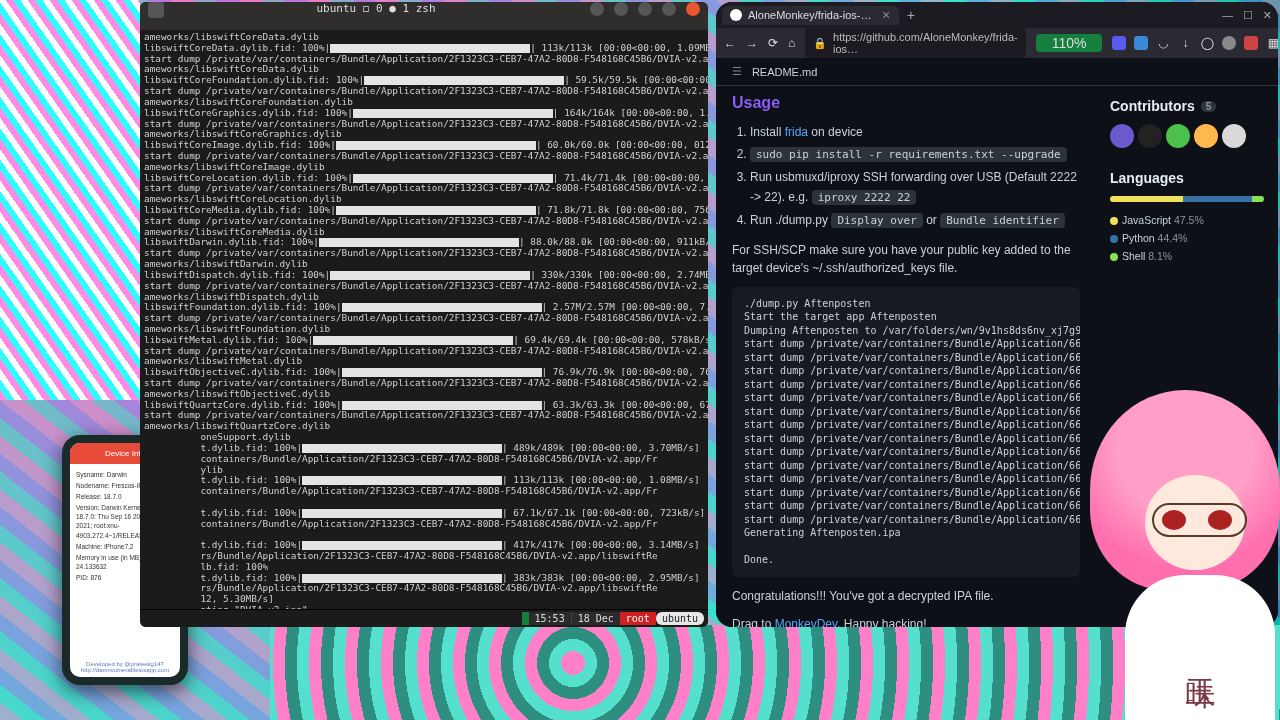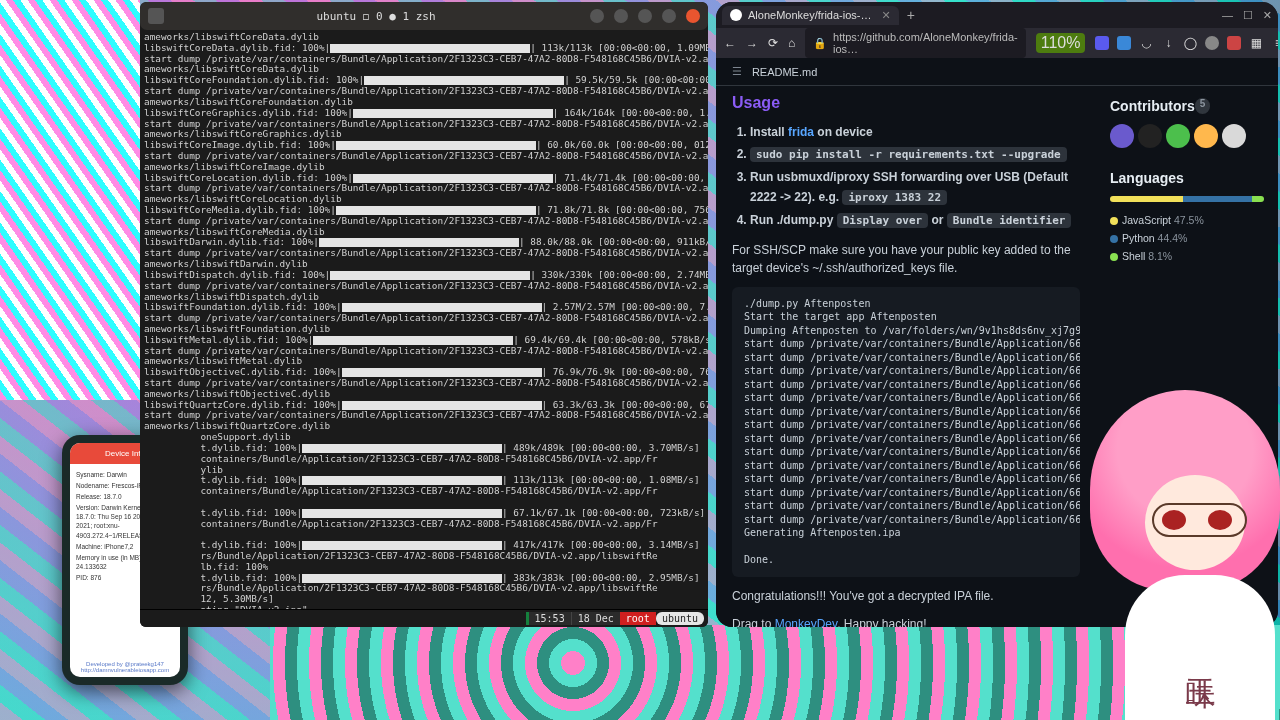--- a/index.html
+++ b/index.html
@@ -41,38 +41,38 @@
 .phone-body div { margin-bottom: 2px; }
 .phone-foot { text-align: center; font-size: 6px; color: #5a7ac8; padding: 4px; }
 
 .term {
   position: absolute; top: 2px; left: 140px; width: 568px; height: 625px;
   background: #1b1b1b; border-radius: 6px; overflow: hidden;
   display: flex; flex-direction: column;
   font-family: "DejaVu Sans Mono", monospace; color: #ccc;
 }
 .term-titlebar {
-  height: 28px; background: #302e2c; display: flex; align-items: center; padding: 0 8px;
-  font-size: 11px; color: #ddd; border-radius: 7px;
+  height: 28px; background: #302e2c; display: flex; padding: 0 8px;
+  font-size: 11px; color: #ddd;
 }
 .term-titlebar .left-ico { width: 16px; height: 16px; background: #555; border-radius: 3px; margin-right: 8px; }
 .term-titlebar .title { flex: 1; text-align: center; }
 .term-titlebar .tbtn { width: 14px; height: 14px; border-radius: 50%; margin-left: 10px; }
 .term-body {
   flex: 1; font-size: 9.4px; line-height: 1.15; padding: 2px 4px 0 4px;
   overflow: hidden; white-space: pre; color: #d0d0d0;
 }
 .bar { display: inline-block; height: 9px; background: #e4e4e4; vertical-align: middle; }
 .term-status {
   height: 18px; background: #1b1b1b; border-top: 1px solid #000;
   display: flex; align-items: center; justify-content: flex-end;
   font-size: 10px; padding: 0 4px; gap: 0;
 }
 .term-status span { padding: 1px 6px; }
-.st-time { background: #2b2b2b; color: #ddd; border-left: 3px solid #15803d; }
+.st-time { background: #2b2b2b; color: #ddd; border-left: 7px solid #15803d; }
 .st-date { background: #2b2b2b; color: #ddd; border-left: 1px solid #444; }
 .st-root { background: #d01f1f; color: #fff; text-align: center; }
 .st-host { background: #e6e6e6; color: #222; border-radius: 6px; }
 
 .browser {
   position: absolute; top: 2px; left: 716px; width: 562px; height: 625px;
   background: #1c2128; border-radius: 16px; overflow: hidden;
   display: flex; flex-direction: column; color: #c9d1d9;
 }
 .br-tabs {
@@ -87,52 +87,52 @@
 .br-plus { margin-left: 8px; color: #aaa; font-size: 14px; }
 .br-winbtn { margin-left: auto; display: flex; gap: 10px; color: #aaa; font-size: 11px; }
 .br-toolbar {
   height: 30px; background: #2b2a33; display: flex; align-items: center; padding: 0 8px; gap: 10px;
 }
 .br-toolbar .ico { width: 14px; height: 14px; color: #ddd; display: flex; align-items: center; justify-content: center; font-size: 12px; }
 .br-url {
   flex: 1; background: #1c1b22; border-radius: 4px; padding: 3px 8px;
   font-size: 11px; color: #bbb; display: flex; align-items: center; gap: 6px;
 }
-.br-zoom { background: #4d7c0f; border-radius: 4px; padding: 1px 5px; font-size: 16px; color: #ddd; }
+.br-zoom { background: #15803d; border-radius: 4px; padding: 1px 16px; font-size: 14px; color: #ddd; }
 .br-ext { display: flex; gap: 8px; align-items: center; }
 .br-ext .e { width: 14px; height: 14px; border-radius: 3px; }
 .br-readme-bar {
   height: 28px; background: #0d1117; border-bottom: 1px solid #30363d;
   display: flex; align-items: center; padding: 0 16px; gap: 10px; font-size: 11px;
 }
 .br-readme-bar .burger { color: #7d8590; }
 .br-content {
   flex: 1; background: #0d1117; display: flex; overflow: hidden;
 }
 .br-main {
   flex: 1; padding: 8px 16px; font-size: 12px; overflow: hidden;
 }
 .br-main h2 { font-size: 16px; margin-bottom: 10px; color: #8b5cf6; }
 .br-main ol { margin-left: 18px; line-height: 1.7; }
-.br-main ol li { margin-bottom: 2px; font-weight: bold; }
+.br-main ol li { margin-bottom: 2px; }
 .br-main a { color: #58a6ff; text-decoration: none; }
 .codechip {
   background: #2d333b; padding: 1px 6px; border-radius: 4px;
   font-family: monospace; font-size: 11px; color: #c9d1d9;
 }
 .br-para { margin: 10px 0; line-height: 1.5; color: #c9d1d9; }
 .codeblock {
   background: #161b22; border-radius: 6px; padding: 10px 12px;
   font-family: monospace; font-size: 10px; color: #c9d1d9;
   white-space: pre; overflow: hidden; margin: 10px 0; line-height: 1.35;
 }
 .br-side {
   width: 182px; padding: 12px 14px; font-size: 12px;
 }
-.br-side h3 { font-size: 14px; margin-bottom: 10px; color: #e6edf3; display: flex; }
+.br-side h3 { font-size: 14px; margin-bottom: 10px; color: #e6edf3; display: flex; align-items: center; gap: 6px; }
 .contrib-badge { background: #30363d; border-radius: 8px; padding: 0 5px; font-size: 10px; color: #8b949e; }
 .avatars { display: flex; gap: 4px; margin-bottom: 22px; }
 .avatars .av { width: 24px; height: 24px; border-radius: 50%; }
 .lang-bar { height: 6px; border-radius: 4px; display: flex; overflow: hidden; margin-bottom: 10px; }
 .lang-bar span:first-child {  background: #f1e05a; }
 .lang-bar span:nth-child(2) {  background: #3572A5; }
 .lang-bar span:nth-child(3) {  background: #89e051; }
 .lang-list { font-size: 10.5px; color: #8b949e; line-height: 1.7; }
 .lang-list .dot { display: inline-block; width: 8px; height: 8px; border-radius: 50%; margin-right: 4px; vertical-align: middle; }
 .lang-list b { color: #c9d1d9; font-weight: 500; }
@@ -300,21 +300,21 @@
   <div class="br-readme-bar">
     <span class="burger">☰</span>
     <span>README.md</span>
   </div>
   <div class="br-content">
     <div class="br-main">
       <h2>Usage</h2>
       <ol>
         <li><span>Install </span><a href="#">frida</a><span> on device</span></li>
         <li><span class="codechip">sudo pip install -r requirements.txt --upgrade</span></li>
-        <li><span>Run usbmuxd/iproxy SSH forwarding over USB (Default 2222 -&gt; 22). e.g. </span><span class="codechip">iproxy 1383 22</span></li>
+        <li><span>Run usbmuxd/iproxy SSH forwarding over USB (Default 2222 -&gt; 22). e.g. </span><span class="codechip">iproxy 2222 22</span></li>
         <li><span>Run ./dump.py </span><span class="codechip">Display over</span><span> or </span><span class="codechip">Bundle identifier</span></li>
       </ol>
       <p class="br-para">For SSH/SCP make sure you have your public key added to the target device's ~/.ssh/authorized_keys file.</p>
       <div class="codeblock">./dump.py Aftenposten
 Start the target app Aftenposten
 Dumping Aftenposten to /var/folders/wn/9v1hs8ds6nv_xj7g95
 start dump /private/var/containers/Bundle/Application/66423A80-0A
 start dump /private/var/containers/Bundle/Application/664
 start dump /private/var/containers/Bundle/Application/664
 start dump /private/var/containers/Bundle/Application/664

